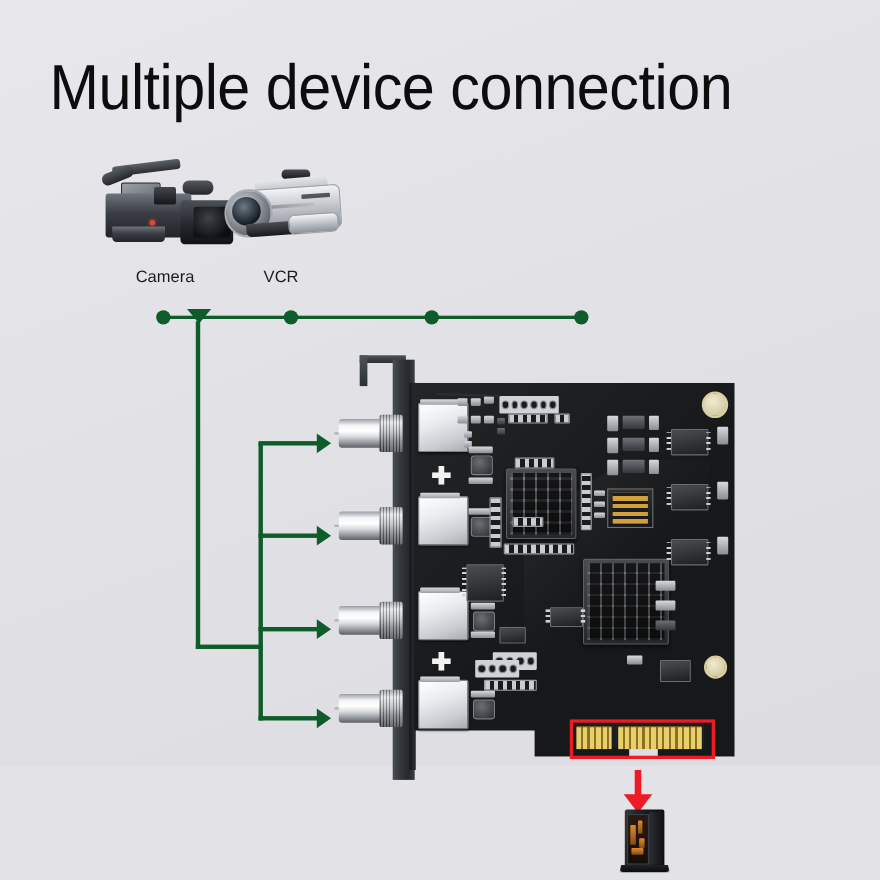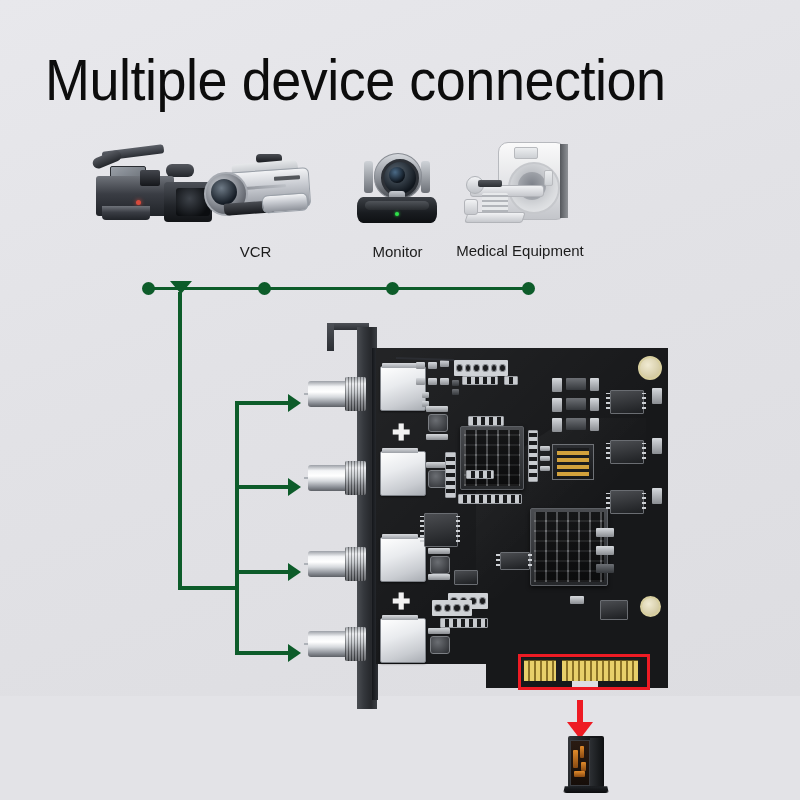--- a/index.html
+++ b/index.html
@@ -145,69 +145,39 @@
       <div class="cam-mic" style="left:12px;top:14px;width:30px;height:11px;transform:rotate(-22deg);"></div>
       <div class="cam-mic" style="left:86px;top:24px;width:28px;height:13px;"></div>
       <div class="cam-screen" style="left:30px;top:26px;width:34px;height:28px;"></div>
       <div class="cam-body" style="left:16px;top:36px;width:78px;height:40px;"></div>
       <div class="cam-hood" style="left:60px;top:30px;width:20px;height:16px;"></div>
       <div class="cam-lens" style="left:84px;top:42px;width:48px;height:40px;"></div>
       <div class="cam-lens" style="left:96px;top:48px;width:34px;height:28px;border-radius:3px;background:radial-gradient(circle at 40% 38%,#3d4249,#0b0d10 75%);"></div>
       <div style="position:absolute;left:56px;top:60px;width:5px;height:5px;border-radius:50%;background:#d94a3c;box-shadow:0 0 4px #d94a3c;"></div>
       <div class="cam-body" style="left:22px;top:66px;width:48px;height:14px;border-radius:0 0 4px 4px;"></div>
     </div>
+    <div class="dev-label" style="left:-10px;top:103px;width:160px;">Camera</div>
   </div>
 
   <div class="device" style="left:198px;top:142px;width:125px;height:92px;">
     <div style="position:absolute;inset:0;">
       <div class="vcr-dark" style="left:58px;top:12px;width:26px;height:9px;border-radius:4px;"></div>
       <div class="vcr-top" style="left:34px;top:20px;width:66px;height:17px;transform:rotate(-5deg);"></div>
       <div class="vcr-body" style="left:24px;top:28px;width:86px;height:38px;transform:rotate(-4deg);"></div>
       <div class="vcr-strip" style="left:34px;top:44px;width:54px;height:3px;transform:rotate(-4deg);"></div>
       <div class="vcr-strip" style="left:76px;top:34px;width:26px;height:4px;background:#3b3e43;opacity:.85;transform:rotate(-4deg);"></div>
       <div class="vcr-lenshood" style="left:6px;top:30px;width:40px;height:40px;"></div>
       <div class="vcr-glass" style="left:13px;top:37px;width:26px;height:26px;"></div>
       <div class="vcr-dark" style="left:26px;top:60px;width:52px;height:12px;border-radius:2px 2px 5px 5px;transform:rotate(-4deg);"></div>
       <div class="vcr-body" style="left:64px;top:52px;width:44px;height:16px;transform:rotate(-4deg);"></div>
     </div>
     <div class="dev-label" style="left:-5px;top:101px;width:125px;">VCR</div>
   </div>
 
-  <div class="device" style="left:355px;top:145px;width:85px;height:90px;">
-    <div style="position:absolute;inset:0;">
-      <div class="ptz-arm" style="left:9px;top:16px;width:9px;height:32px;"></div>
-      <div class="ptz-arm" style="left:66px;top:16px;width:9px;height:32px;"></div>
-      <div class="ptz-head" style="left:19px;top:8px;width:46px;height:44px;"></div>
-      <div class="ptz-lens" style="left:26px;top:14px;width:32px;height:32px;"></div>
-      <div style="position:absolute;left:34px;top:22px;width:16px;height:16px;border-radius:50%;background:radial-gradient(circle at 38% 33%,#4b6a86,#070b11 78%);"></div>
-      <div class="ptz-neck" style="left:34px;top:46px;width:16px;height:10px;"></div>
-      <div class="ptz-base" style="left:2px;top:52px;width:80px;height:26px;"></div>
-      <div style="position:absolute;left:10px;top:56px;width:64px;height:9px;border-radius:5px/4px;background:linear-gradient(180deg,#55595f,#2a2d31);opacity:.85;"></div>
-      <div class="ptz-led" style="left:40px;top:67px;"></div>
-    </div>
-    <div class="dev-label" style="left:0px;top:98px;width:85px;">Monitor</div>
-  </div>
-
-  <div class="device" style="left:460px;top:138px;width:120px;height:100px;">
-    <div style="position:absolute;inset:0;">
-      <div class="ct-gantry" style="left:38px;top:4px;width:66px;height:76px;"></div>
-      <div class="ct-side" style="left:100px;top:6px;width:8px;height:74px;"></div>
-      <div class="ct-panel" style="left:54px;top:9px;width:22px;height:10px;"></div>
-      <div class="ct-bore" style="left:48px;top:24px;width:48px;height:48px;"></div>
-      <div class="ct-bore-in" style="left:58px;top:34px;width:28px;height:28px;"></div>
-      <div class="ct-table" style="left:10px;top:47px;width:72px;height:10px;"></div>
-      <div class="ct-pillar" style="left:22px;top:55px;width:26px;height:22px;background:repeating-linear-gradient(0deg,#e7e9eb 0 3px,#b2b5ba 3px 5px);"></div>
-      <div class="ct-table" style="left:6px;top:74px;width:56px;height:9px;transform:skewX(-18deg);"></div>
-      <div class="ct-table" style="left:4px;top:61px;width:12px;height:14px;"></div>
-      <div style="position:absolute;left:6px;top:38px;width:16px;height:16px;border-radius:50%;background:linear-gradient(180deg,#f2f3f5,#bfc2c7);border:1px solid #b0b3b8;"></div>
-      <div class="ct-pillar" style="left:18px;top:42px;width:24px;height:7px;background:linear-gradient(180deg,#55585d,#2c2f33);"></div>
-      <div class="ct-panel" style="left:84px;top:32px;width:7px;height:14px;"></div>
-    </div>
-    <div class="dev-label" style="left:-10px;top:104px;width:140px;">Medical Equipment</div>
-  </div>
+
 
   <div>
 
     <div class="gl" style="left:148px;top:287px;width:382px;height:3px;"></div>
     <div class="gdot" style="left:142px;top:282px;"></div>
     <div class="gdot" style="left:258px;top:282px;"></div>
     <div class="gdot" style="left:386px;top:282px;"></div>
     <div class="gdot" style="left:522px;top:282px;"></div>
 
     <div class="garrow-d" style="left:170px;top:281px;"></div>

